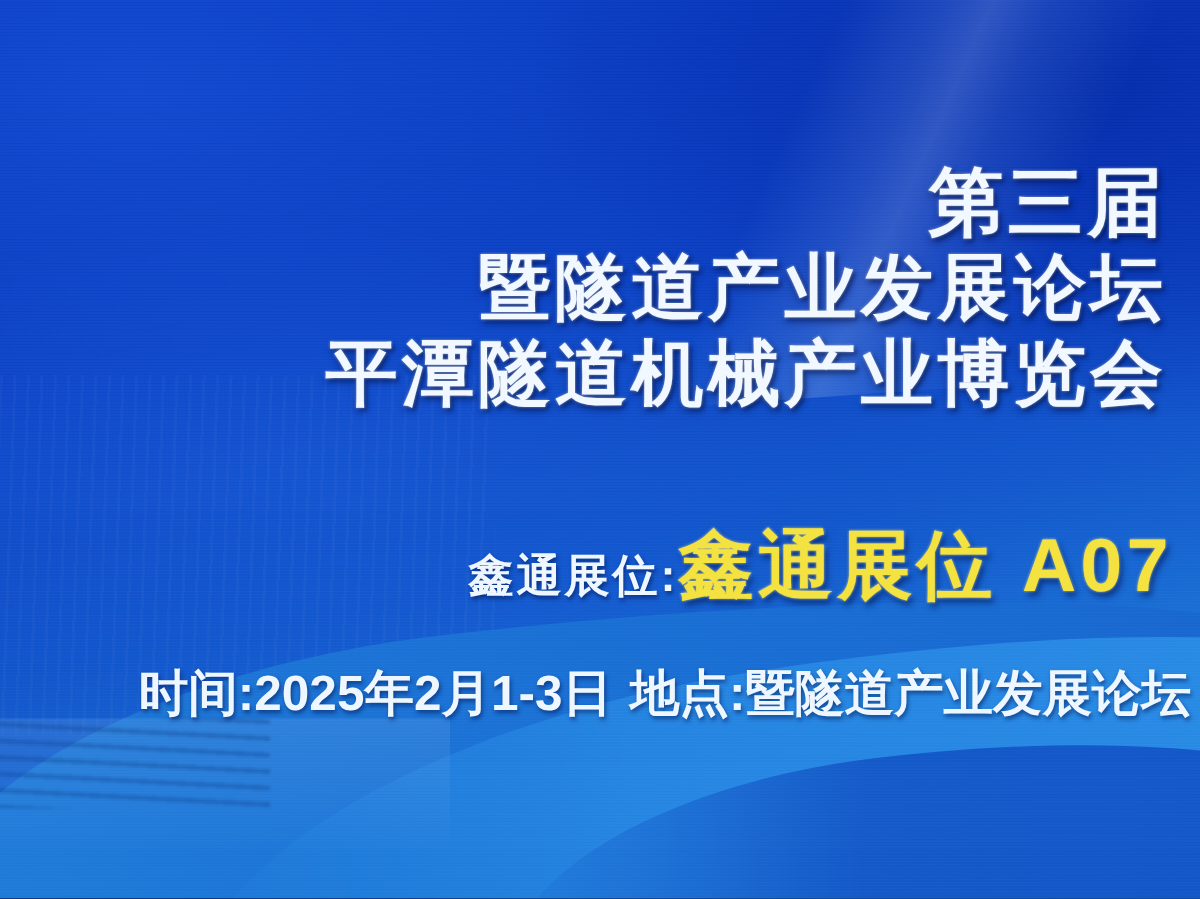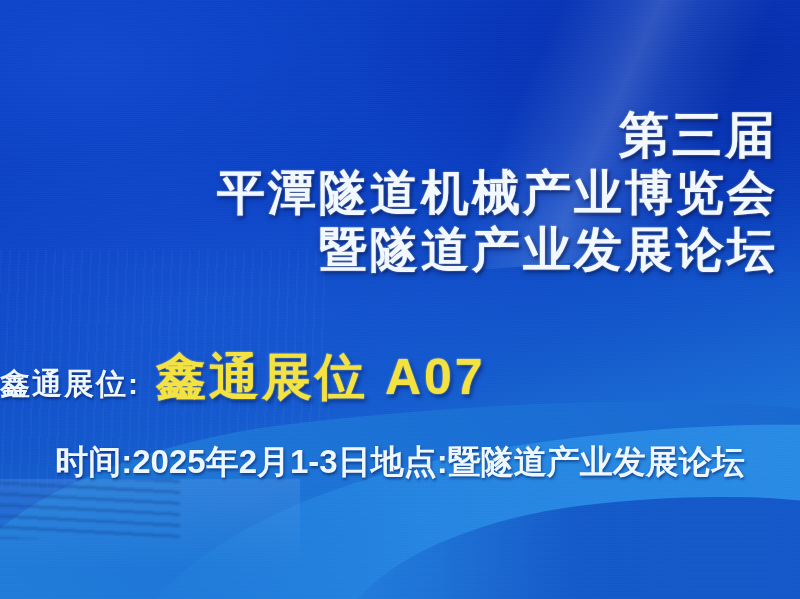--- a/index.html
+++ b/index.html
@@ -146,21 +146,21 @@
   .hline1 { font-size: 50px; line-height: 58px; }
   .hline2 { font-size: 48px; line-height: 56px; margin-top: 1px; }
   .hline3 { font-size: 48px; line-height: 56px; margin-top: 1px; }
 
   .booth-row {
     position: absolute;
     left: 0; right: 18px;
     top: 344px;
     display: flex;
     align-items: baseline;
-    gap: 16px;
+    justify-content: flex-end;
   }
   .booth-label {
     color: #eef6ff;
     font-size: 30px;
     font-weight: bold;
     letter-spacing: 2px;
     white-space: nowrap;
     text-shadow: 1px 2px 3px rgba(0,20,80,.6);
   }
   .booth-value {
@@ -173,27 +173,28 @@
       0 0 2px rgba(255,245,140,.8),
       2px 3px 4px rgba(0,24,90,.65);
   }
 
   .footer-row {
     position: absolute;
     left: 6px; right: 6px;
     top: 440px;
     display: flex;
     align-items: baseline;
-    justify-content: center;
+    justify-content: flex-end;
     color: #eef7ff;
     font-size: 33px;
     font-weight: bold;
     letter-spacing: 0px;
     white-space: nowrap;
     text-shadow: 1px 2px 3px rgba(0,20,80,.55);
+    gap: 12px;
   }
   .footer-seg { display: inline-block; }
 </style>
 </head>
 <body>
 
 <div id="poster">
 
   <div class="bg-base"></div>
   <div class="bg-topright"></div>
@@ -205,22 +206,22 @@
   <div class="bg-band-b"></div>
   <div class="bg-band-c"></div>
   <div class="bg-bottom-haze"></div>
   <div class="bg-corner-dark"></div>
   <div class="bg-noise"></div>
 
   <div class="content">
 
     <div class="heading-block">
       <div class="hline hline1">第三届</div>
+      <div class="hline hline3">暨隧道产业发展论坛</div>
       <div class="hline hline2">平潭隧道机械产业博览会</div>
-      <div class="hline hline3">暨隧道产业发展论坛</div>
     </div>
 
     <div class="booth-row">
       <span class="booth-label">鑫通展位:</span>
       <span class="booth-value">鑫通展位 A07</span>
     </div>
 
     <div class="footer-row">
       <span class="footer-seg">时间:2025年2月1-3日</span>
       <span class="footer-seg">地点:暨隧道产业发展论坛</span>

